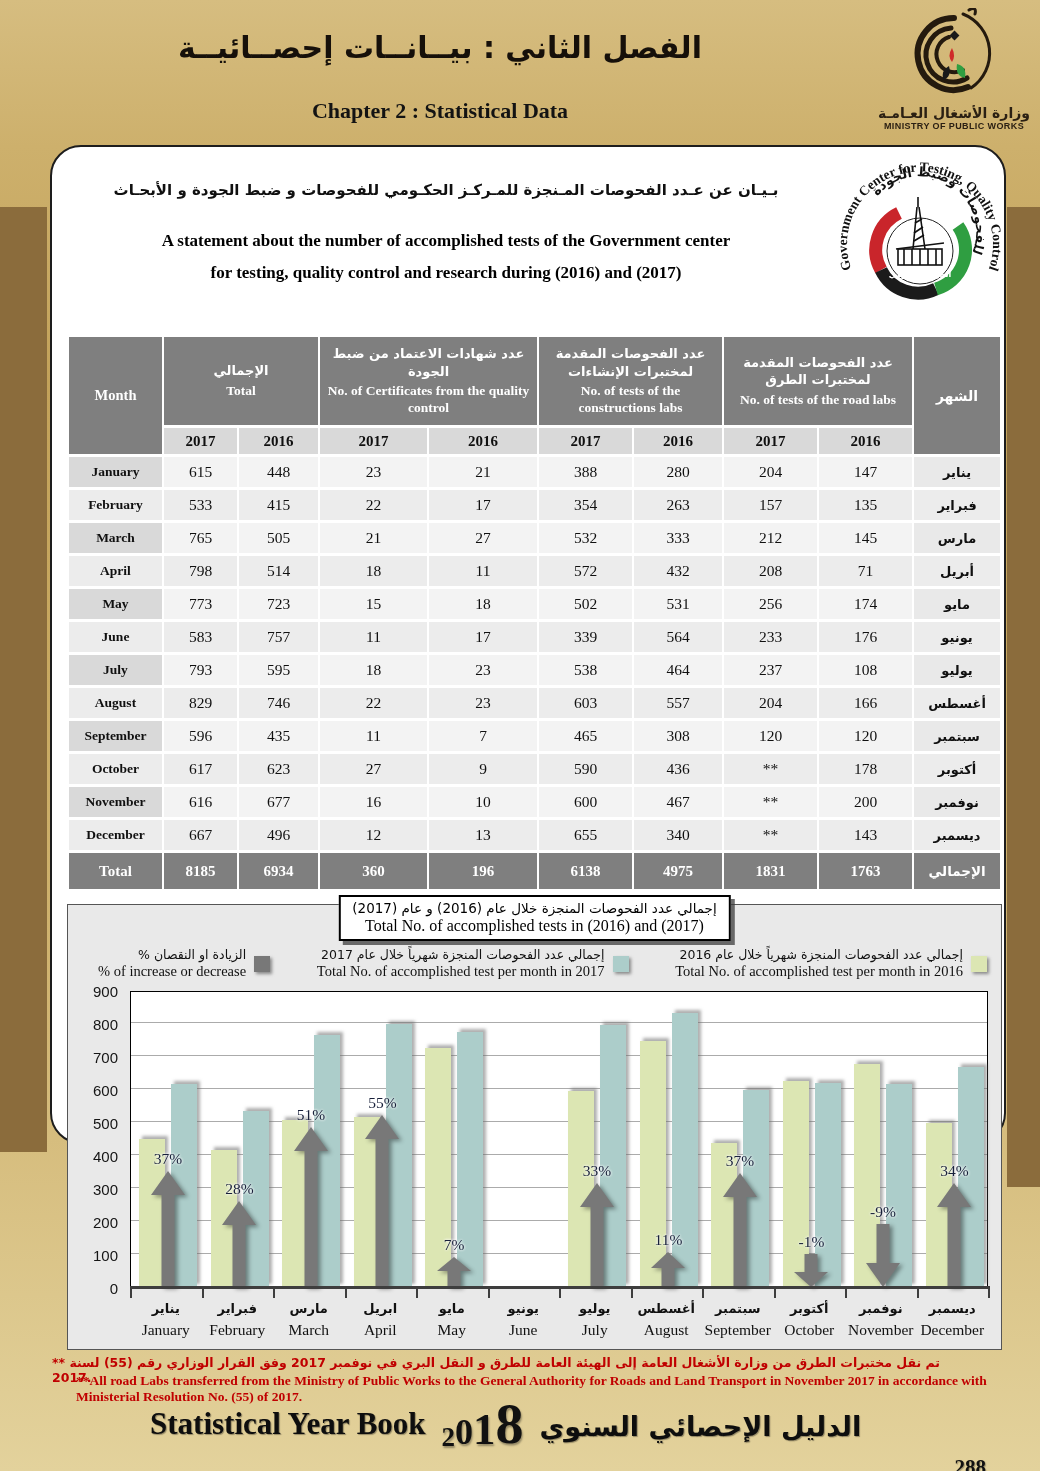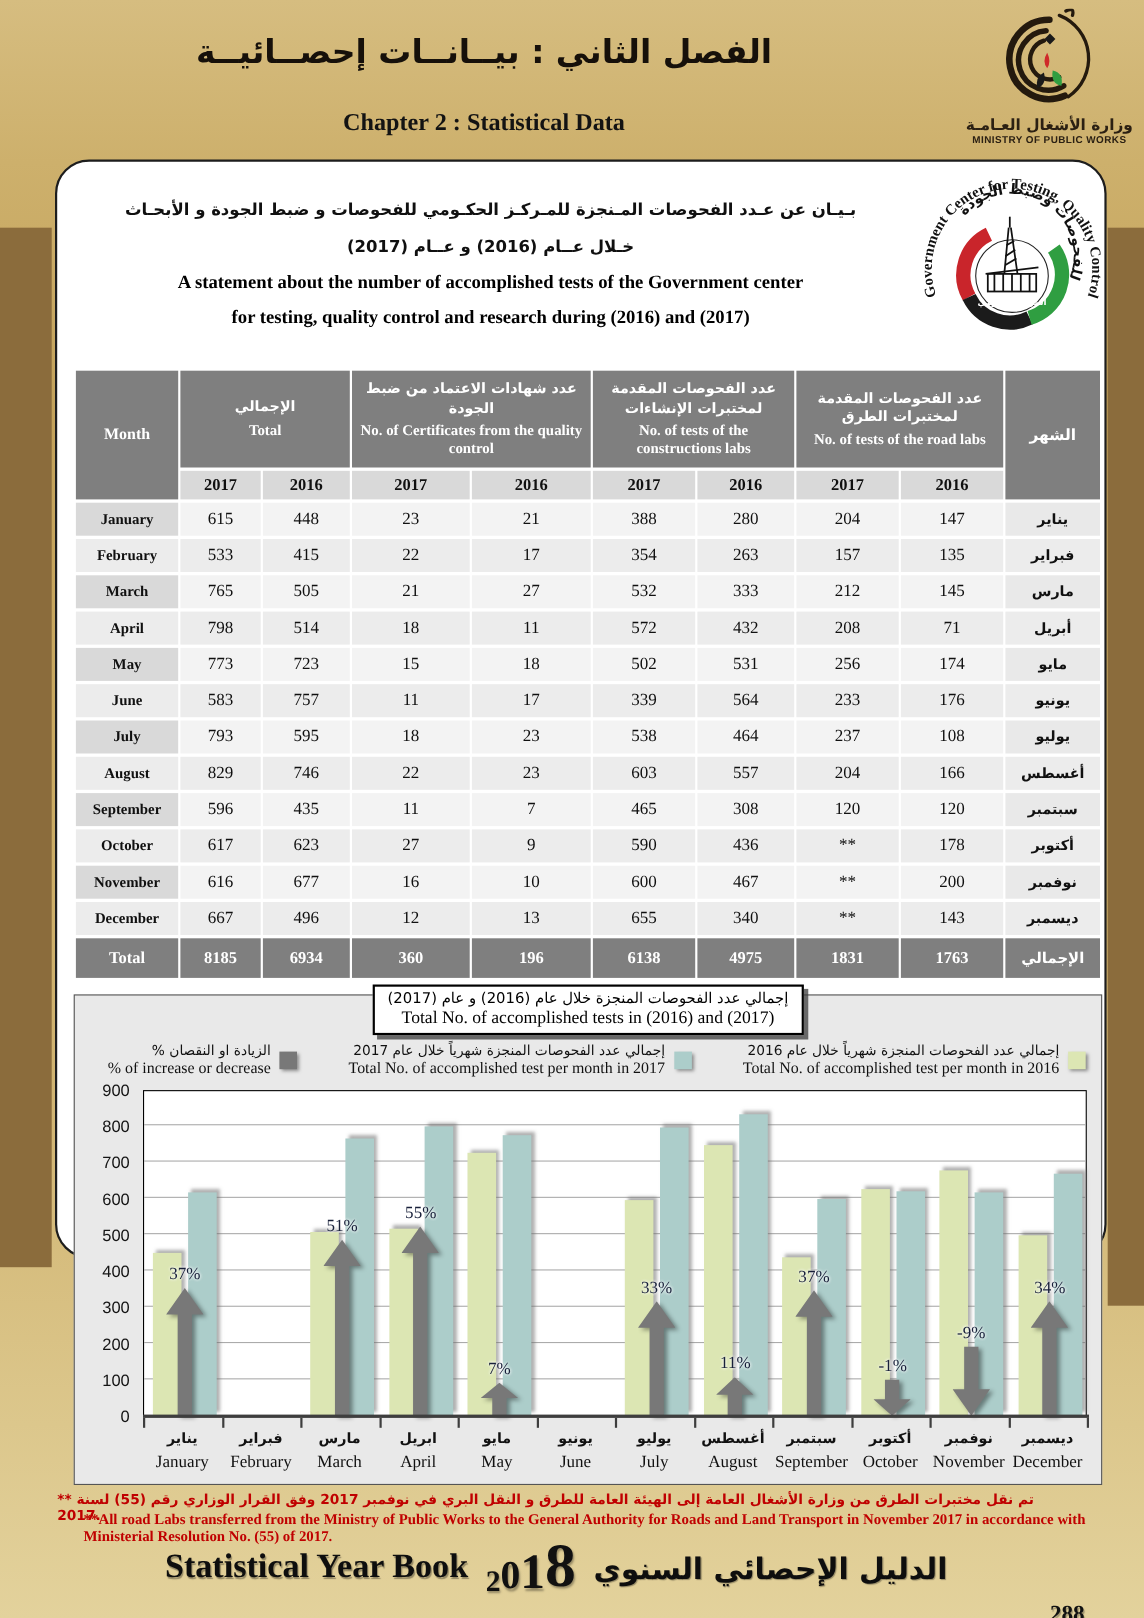--- a/index.html
+++ b/index.html
@@ -21,21 +21,21 @@
   .ministry-logo .m-ar { font:700 14px "DejaVu Sans", sans-serif; color:#2b2013; margin-top:1px; }
   .ministry-logo .m-en { font:700 9px "Liberation Sans", sans-serif; color:#2b2013; letter-spacing:.4px; }
 
   
   .panel { position:absolute; left:50px; top:145px; width:956px; height:999px;
     background:#fff; border:2px solid #1d1d1d; border-radius:31px; z-index:2; }
 
   .intro { position:absolute; top:34px; left:36px; width:716px; text-align:center; }
   .intro .i-ar1 { font:700 15px "DejaVu Sans", sans-serif; color:#101010; }
   .intro .i-ar2 { font:700 15px "DejaVu Sans", sans-serif; color:#101010; margin-top:16px; }
-  .intro .i-en1 { font:700 17px "Liberation Serif", serif; margin-top:14px; }
+  .intro .i-en1 { font:700 17px "Liberation Serif", serif; margin-top:32px; }
   .intro .i-en2 { font:700 17px "Liberation Serif", serif; margin-top:12px; }
 
   .badge { position:absolute; top:2px; right:-6px; width:180px; height:180px; }
 
   
   .stat-table { position:absolute; top:187px; left:15px; width:935px;
     border-collapse:separate; border-spacing:2px 3px; table-layout:fixed;
     font-family:"Liberation Serif", serif; }
   .stat-table th, .stat-table td { text-align:center; vertical-align:middle; }
   th.hmain { background:#7f7f7f; color:#fff; height:88px; padding:2px 3px; }
@@ -129,21 +129,20 @@
       <path d="M50,58 q-8,4 -6,14 q9,-3 6,-14" fill="#1a1a1a"></path>
     </svg>
     <div class="m-ar">وزارة الأشغال العـامـة</div>
     <div class="m-en">MINISTRY OF PUBLIC WORKS</div>
   </div>
 
   <div class="panel">
 
     <div class="intro">
       <div class="i-ar1">بـيـان عن عـدد الفحوصات المـنجزة للمـركـز الحكـومي للفحوصات و ضبط الجودة و الأبحـاث</div>
-      <div class="i-ar2">خـلال عــام (2016) و عــام (2017)</div>
       <div class="i-en1">A statement about the number of accomplished tests of the Government center</div>
       <div class="i-en2">for testing, quality control and research during (2016) and (2017)</div>
     </div>
 
     <div class="badge">
       <svg width="180" height="180" viewBox="0 0 180 180">
         <defs>
           <path id="ringPath" d="M 22,122 A 73,73 0 1,1 158,122"></path>
           <path id="arPath" d="M 38,104 A 56,56 0 1,1 142,104"></path>
         </defs>
@@ -442,20 +441,30 @@
           <div class="bargroup" style="left: 0px; width: 71.5px;">
             <div class="bar" style="left: 8px; height: 147.84px; background: rgb(220, 230, 179);"></div>
             <div class="bar" style="left: 40px; height: 202.95px; background: rgb(172, 205, 202);"></div>
             <div class="arrow-wrap" style="left: 19.75px;">
               <svg width="34" height="116" viewBox="0 0 34 116" style="display:block;filter:drop-shadow(3px 2px 2px rgba(0,0,0,.4))">
                 <polygon points="17,0 34,24 23.5,24 23.5,116 10.5,116 10.5,24 0,24" fill="#787878"></polygon>
               </svg>
             </div>
             <div class="pct-label" style="bottom: 119px;">37%</div>
           </div>
+          <div class="bargroup" style="left: 71.5px; width: 71.5px;">
+            <div class="bar" style="left: 8px; height: 136.95px; background: rgb(220, 230, 179);"></div>
+            <div class="bar" style="left: 40px; height: 175.89px; background: rgb(172, 205, 202);"></div>
+            <div class="arrow-wrap" style="left: 19.75px;">
+              <svg width="34" height="86" viewBox="0 0 34 86" style="display:block;filter:drop-shadow(3px 2px 2px rgba(0,0,0,.4))">
+                <polygon points="17,0 34,24 23.5,24 23.5,86 10.5,86 10.5,24 0,24" fill="#787878"></polygon>
+              </svg>
+            </div>
+            <div class="pct-label" style="bottom: 89px;">28%</div>
+          </div>
           <div class="bargroup" style="left: 143px; width: 71.5px;">
             <div class="bar" style="left: 8px; height: 166.65px; background: rgb(220, 230, 179);"></div>
             <div class="bar" style="left: 40px; height: 252.45px; background: rgb(172, 205, 202);"></div>
             <div class="arrow-wrap" style="left: 19.75px;">
               <svg width="34" height="160" viewBox="0 0 34 160" style="display:block;filter:drop-shadow(3px 2px 2px rgba(0,0,0,.4))">
                 <polygon points="17,0 34,24 23.5,24 23.5,160 10.5,160 10.5,24 0,24" fill="#787878"></polygon>
               </svg>
             </div>
             <div class="pct-label" style="bottom: 163px;">51%</div>
           </div>

